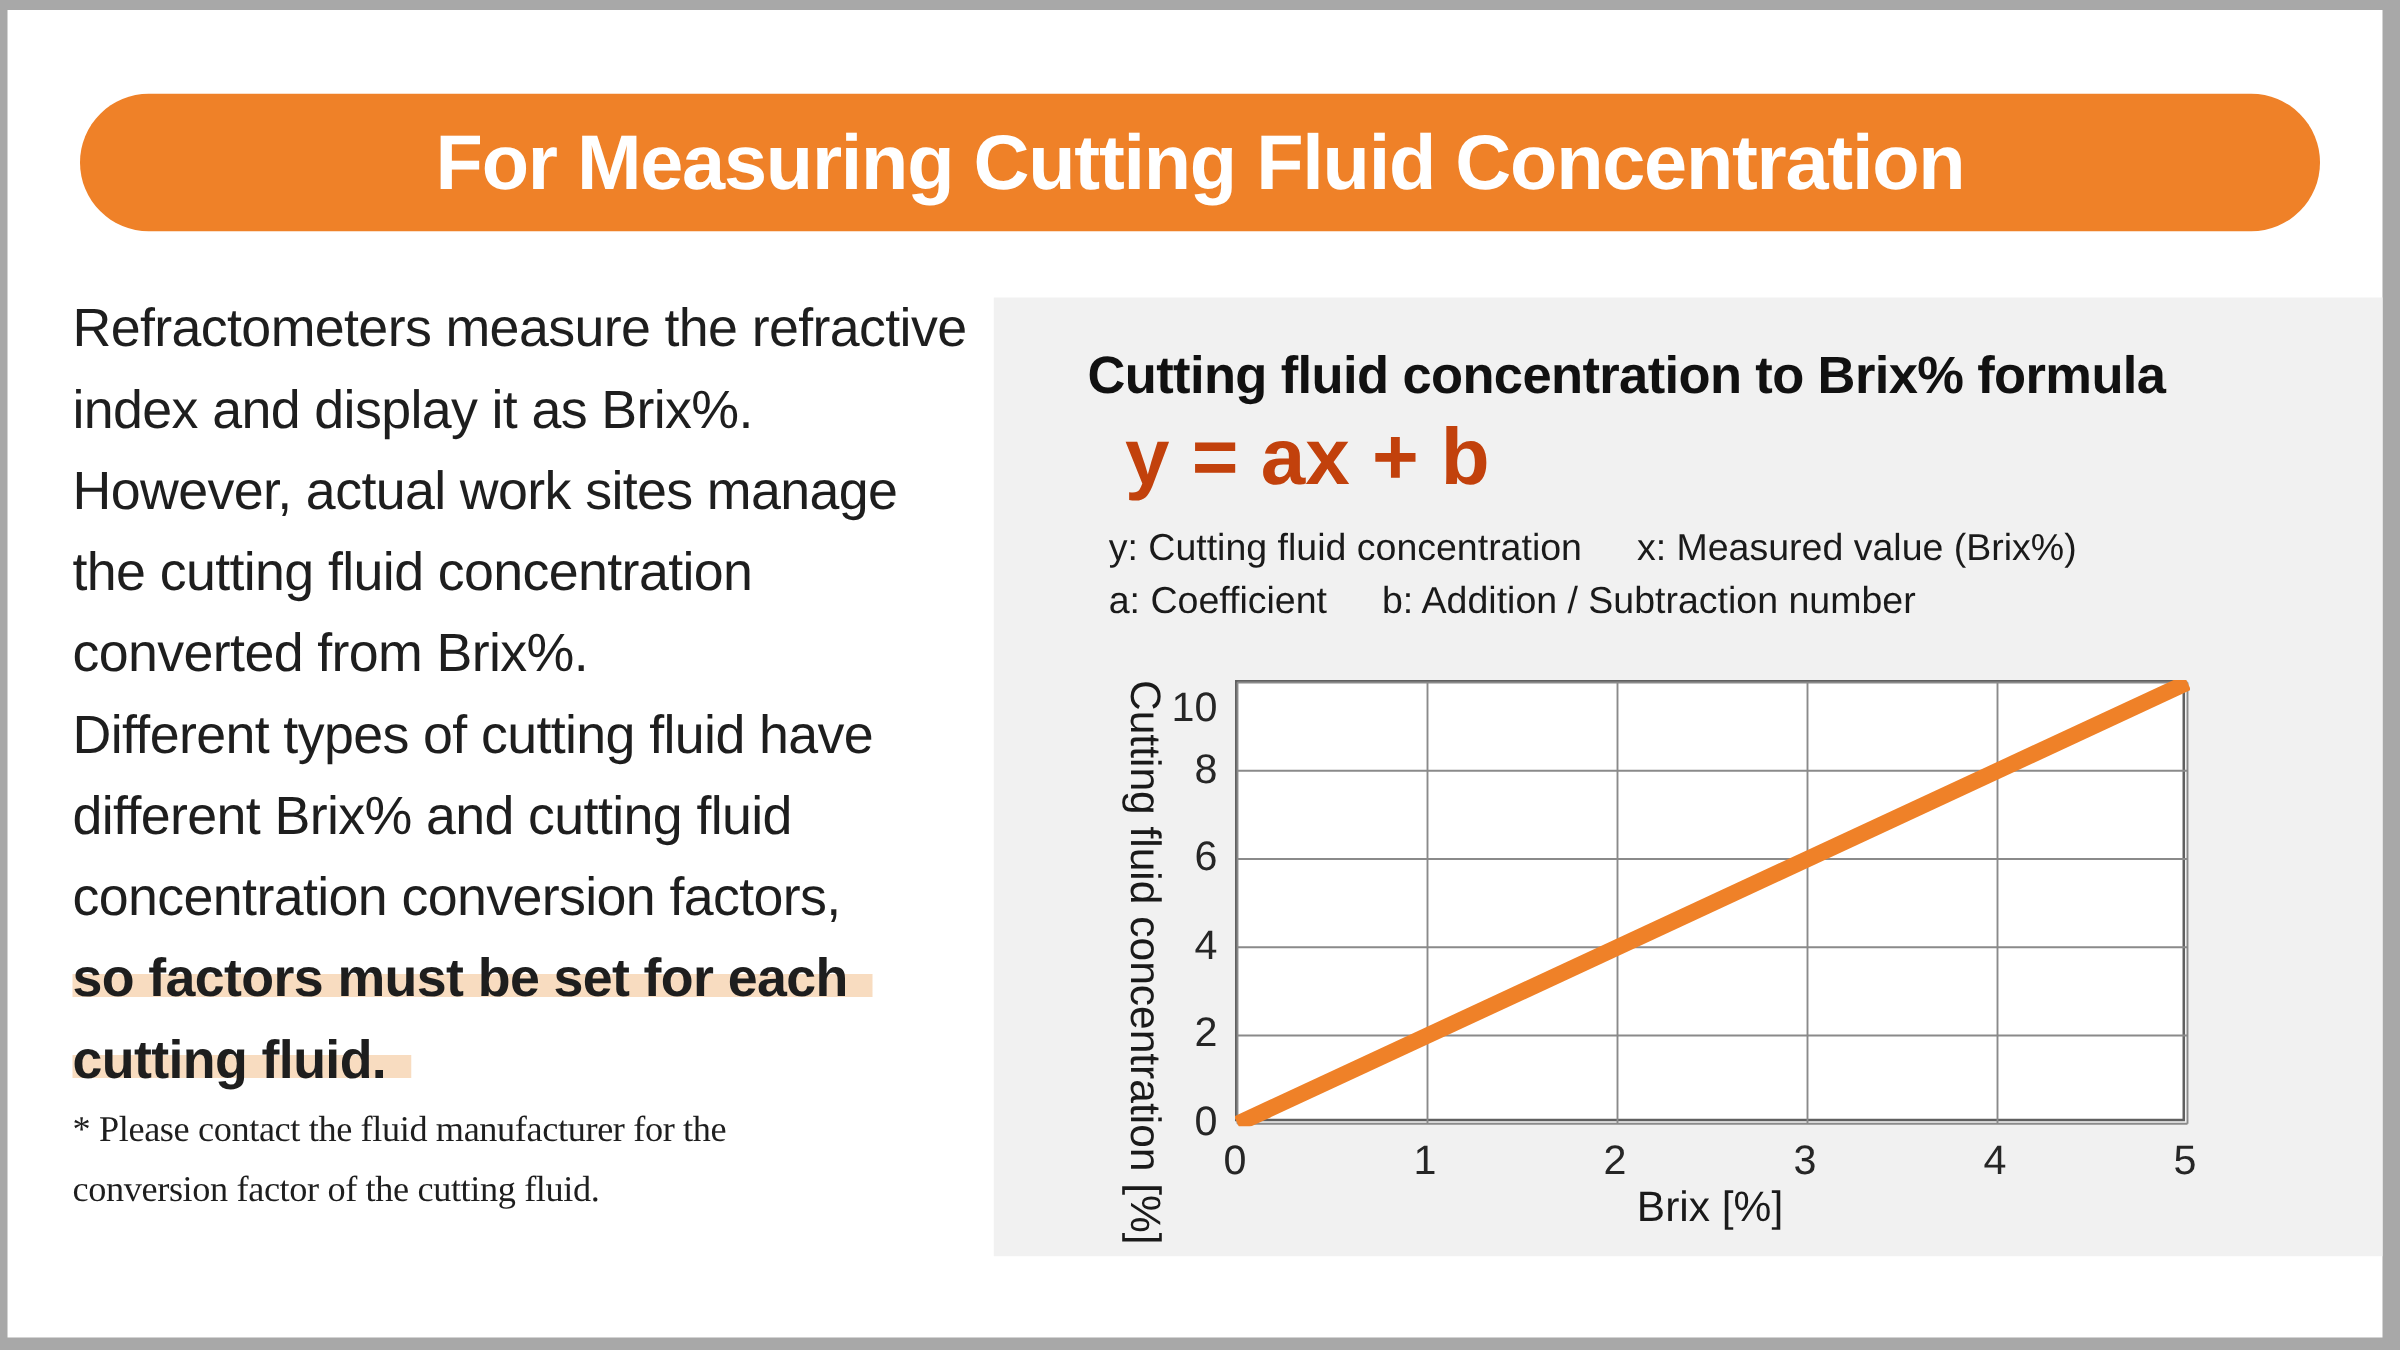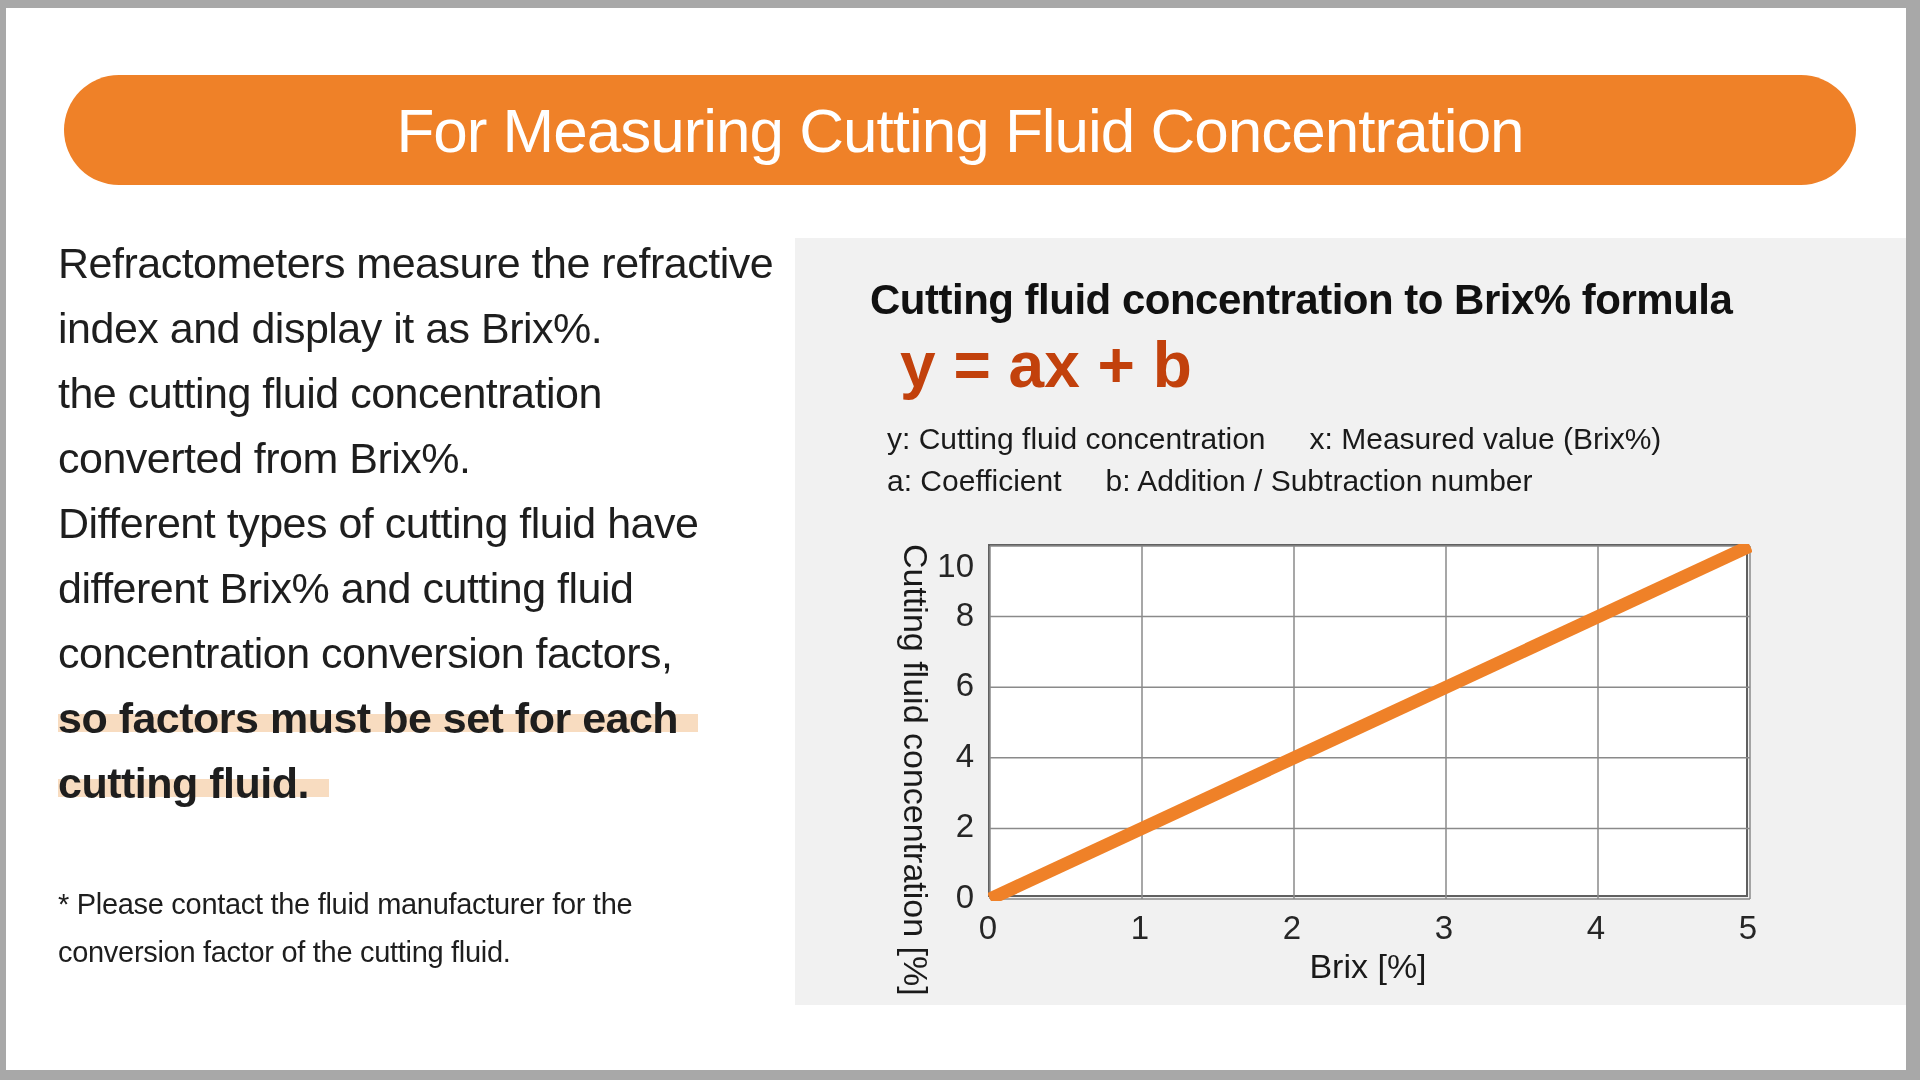--- a/index.html
+++ b/index.html
@@ -16,37 +16,37 @@
     border-bottom:10px solid #a8a8a8;
   }
   
   .banner {
     position:absolute; left:58px; top:67px;
     width:1792px; height:110px;
     background:#ef8128; border-radius:55px;
     display:flex; align-items:center; justify-content:center;
   }
   .banner-title {
-    color:#ffffff; font-size:62px; font-weight:normal; letter-spacing:-1px;
+    color:#ffffff; font-size:62px; font-weight:bold; letter-spacing:-1px;
     white-space:nowrap;
   }
   
   .intro {
     position:absolute; left:52px; top:223px; width:740px;
     font-size:43px; line-height:65px; letter-spacing:-0.5px;
   }
   .tline { white-space:nowrap; }
   .bold-hl .tspan {
     font-weight:bold;
     background:linear-gradient(transparent 42%, #f8dcc0 42%, #f8dcc0 80%, transparent 80%);
     padding-right:20px;
   }
   .footnote {
     position:absolute; left:52px; top:872px; width:740px;
-    font-size:29px; line-height:48px; letter-spacing:-0.3px;
+    font-size:29px; line-height:48px; letter-spacing:-0.3px;font-family:Liberation Serif, serif;
   }
   
   .panel {
     position:absolute; left:789px; top:230px;
     width:1186px; height:767px;
     background:#f1f1f1;
   }
   .panel-title {
     position:absolute; left:75px; top:38px;
     font-size:42px; font-weight:bold; letter-spacing:-0.5px; color:#111;
@@ -96,20 +96,21 @@
 <body>
 
 <div class="banner">
   <div class="banner-title">For Measuring Cutting Fluid Concentration</div>
 </div>
 
 <div class="intro">
   <div>
       <div class="tline"><span class="tspan">Refractometers measure the refractive</span></div>
       <div class="tline"><span class="tspan">index and display it as Brix%.</span></div>
+      <div class="tline"><span class="tspan">However, actual work sites manage</span></div>
       <div class="tline"><span class="tspan">the cutting fluid concentration</span></div>
       <div class="tline"><span class="tspan">converted from Brix%.</span></div>
       <div class="tline"><span class="tspan">Different types of cutting fluid have</span></div>
       <div class="tline"><span class="tspan">different Brix% and cutting fluid</span></div>
       <div class="tline"><span class="tspan">concentration conversion factors,</span></div>
     </div>
   <div class="bold-hl">
       <div class="tline"><span class="tspan">so factors must be set for each</span></div>
       <div class="tline"><span class="tspan">cutting fluid.</span></div>
     </div>

